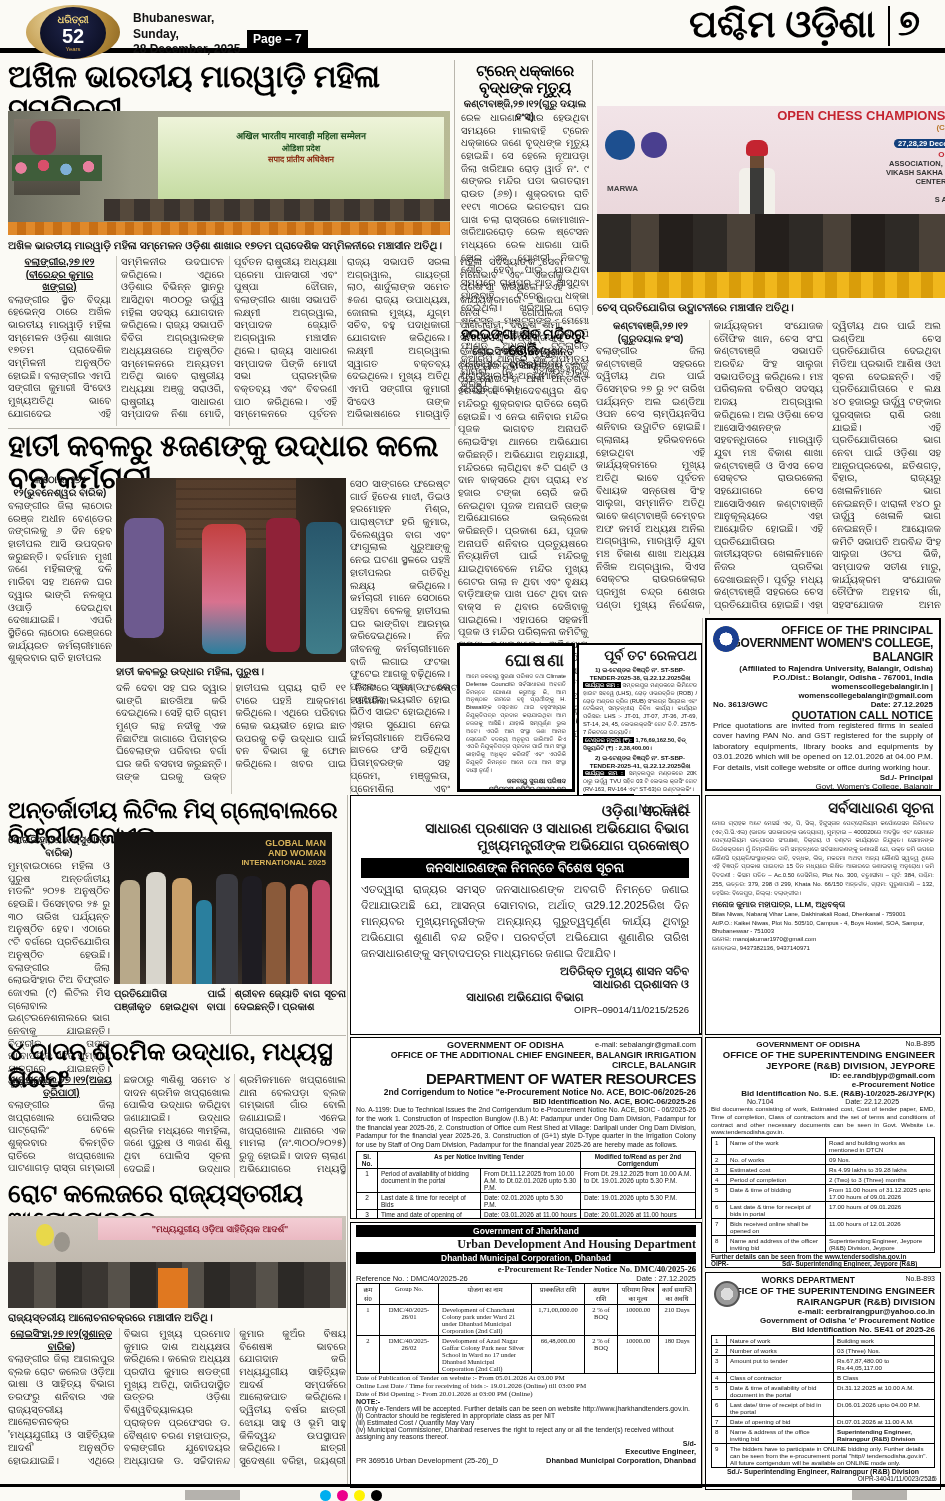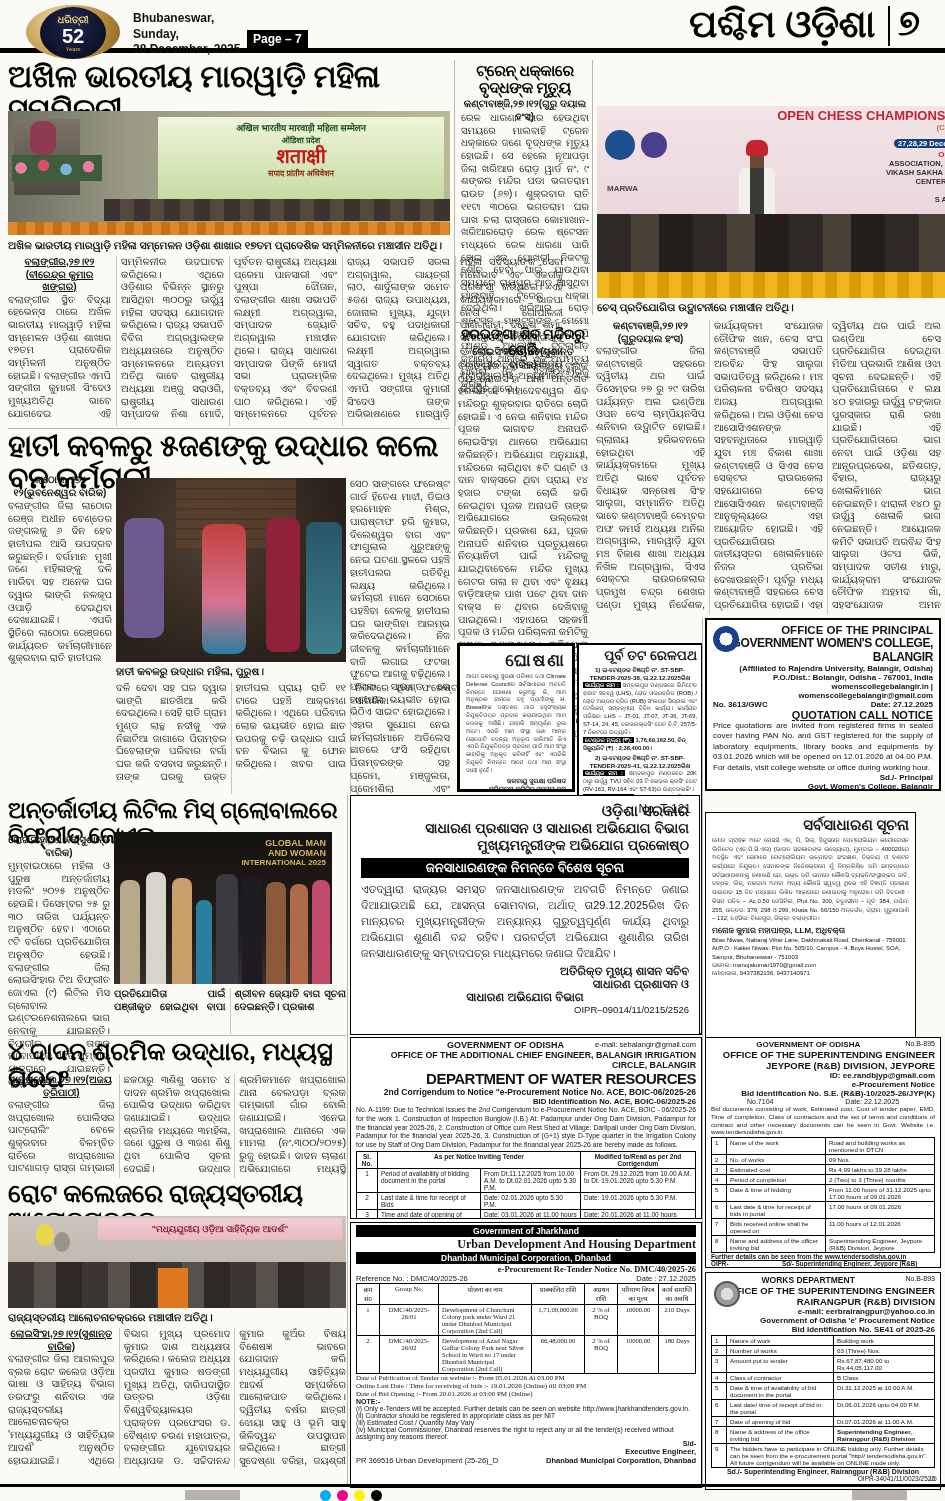--- a/index.html
+++ b/index.html
@@ -47,23 +47,22 @@
   <div class="abs hl" style="left:635px;top:4px;width:240px;font-size:38px;text-align:right;">ପଶ୍ଚିମ ଓଡ଼ିଶା</div>
   <div class="abs" style="left:888px;top:6px;width:2px;height:40px;background:#000;"></div>
   <div class="abs hl" style="left:898px;top:4px;font-size:36px;">୭</div>
 
   <div class="abs hl" style="left:8px;top:60px;width:442px;font-size:31px;">ଅଖିଳ ଭାରତୀୟ ମାରୱାଡ଼ି ମହିଳା ସମ୍ମିଳନୀ</div>
   <div class="abs photo" style="left:8px;top:111px;width:442px;height:124px;background:linear-gradient(90deg,#6f6f62,#9a9a86 28%,#b8ba95);">
     <div class="abs" style="left:6px;top:8px;width:66px;height:76px;background:linear-gradient(180deg,#7d7468,#4d4a40);"></div>
     <div class="abs" style="left:22px;top:10px;width:26px;height:34px;border-radius:10px;background:#8e3b52;"></div>
     <div class="abs" style="left:4px;top:44px;width:90px;height:26px;background:radial-gradient(circle 6px at 10% 50%,#e87f9e 90%,transparent),radial-gradient(circle 6px at 35% 40%,#d94f6b 90%,transparent),radial-gradient(circle 6px at 60% 55%,#7fb0d8 90%,transparent),radial-gradient(circle 6px at 85% 45%,#e87f9e 90%,transparent),#3f5d3a;"></div>
     <div class="abs" style="left:150px;top:6px;width:286px;height:88px;background:linear-gradient(180deg,#eef4da,#c2da9e);text-align:center;">
-      <div style="font-size:9px;font-weight:bold;color:#1c4d1e;margin-top:4px;">अखिल भारतीय मारवाड़ी महिला सम्मेलन</div>
+      <div style="font-size:9px;font-weight:bold;color:#1c4d1e;margin-top:12px;">अखिल भारतीय मारवाड़ी महिला सम्मेलन</div>
       <div style="font-size:8px;font-weight:bold;color:#1c4d1e;">ओडिशा प्रदेश</div>
-      <div style="font-size:20px;font-weight:bold;color:#c01818;line-height:1.1;">शताक्षी</div>
       <div style="font-size:8px;font-weight:bold;color:#8a2a10;">सपाद प्रांतीय अधिवेशन</div>
     </div>
     <div class="abs" style="left:96px;bottom:14px;right:0;height:22px;background:repeating-linear-gradient(90deg,#3a332e 0 16px,#55493c 16px 30px);"></div>
     <div class="abs" style="left:0;bottom:0;width:100%;height:13px;background:repeating-linear-gradient(90deg,#e0892a 0 9px,#c86f15 9px 18px);"></div>
   </div>
   <div class="abs caption" style="left:8px;top:239px;width:442px;">ଅଖିଳ ଭାରତୀୟ ମାରୱାଡ଼ି ମହିଳା ସମ୍ମେଳନ ଓଡ଼ିଶା ଶାଖାର ୧୭ତମ ପ୍ରାଦେଶିକ ସମ୍ମିଳନୀରେ ମଞ୍ଚାସୀନ ଅତିଥି।</div>
   <div class="abs body-txt cols4" style="left:8px;top:256px;width:442px;height:170px;">
     <div class="dl dl-u">ବଲାଙ୍ଗୀର,୨୭।୧୨ (ବୀରେନ୍ଦ୍ର କୁମାର ଖଙ୍ଗର)</div>
     <div>ବଲାଙ୍ଗୀର ସ୍ଥିତ ବିଦ୍ୟା ହେଭେନ୍ସ ଠାରେ ଅଖିଳ ଭାରତୀୟ ମାରୱାଡ଼ି ମହିଳା ସମ୍ମେଳନ ଓଡ଼ିଶା ଶାଖାର ୧୭ତମ ପ୍ରାଦେଶିକ ସମ୍ମିଳନୀ ଅନୁଷ୍ଠିତ ହୋଇଛି। ବଲାଙ୍ଗୀର ଏମପି ସଙ୍ଗୀତା କୁମାରୀ ସିଂଦେଓ ମୁଖ୍ୟଅତିଥି ଭାବେ ଯୋଗଦେଇ ଏହି ସମ୍ମିଳନୀର ଉଦଘାଟନ କରିଥିଲେ। ଏଥିରେ ଓଡ଼ିଶାର ବିଭିନ୍ନ ସ୍ଥାନରୁ ଆସିଥିବା ୩୦୦ରୁ ଊର୍ଦ୍ଧ୍ୱ ମହିଳା ସଦସ୍ୟ ଯୋଗଦାନ କରିଥିଲେ। ରାଜ୍ୟ ସଭାପତି ବିବିତା ଅଗ୍ରୱାଲଙ୍କ ଅଧ୍ୟକ୍ଷତାରେ ଅନୁଷ୍ଠିତ ସମ୍ମେଳନରେ ଅନ୍ୟତମ ଅତିଥି ଭାବେ ରାଷ୍ଟ୍ରୀୟ ଅଧ୍ୟକ୍ଷା ଅଞ୍ଜୁ ସରାଓଗି, ରାଷ୍ଟ୍ରୀୟ ସାଧାରଣ ସମ୍ପାଦକ ନିଶା ମୋଦି, ପୂର୍ବତନ ରାଷ୍ଟ୍ରୀୟ ଅଧ୍ୟକ୍ଷା ପ୍ରେମା ପାନସାରୀ ଏବଂ ପୁଷ୍ପା ଝୌତାନ, ବଲାଙ୍ଗୀର ଶାଖା ସଭାପତି ଲକ୍ଷ୍ମୀ ଅଗ୍ରୱାଲ, ସମ୍ପାଦକ ଜ୍ୟୋତି ଅଗ୍ରୱାଲ ମଞ୍ଚାସୀନ ଥିଲେ। ରାଜ୍ୟ ସାଧାରଣ ସମ୍ପାଦକ ପିଙ୍କି ମୋଦୀ ସଭା ପ୍ରାରମ୍ଭିକ ବକ୍ତବ୍ୟ ଏବଂ ବିବରଣୀ ପାଠ କରିଥିଲେ। ଏହି ସମ୍ମେଳନରେ ପୂର୍ବତନ ରାଜ୍ୟ ସଭାପତି ସରଳା ଅଗ୍ରୱାଲ, ଗାୟତ୍ରୀ ଲାଠ, ଶାର୍ଦୁଲାଙ୍କ ସମେତ ୫ଜଣ ରାଜ୍ୟ ଉପାଧ୍ୟକ୍ଷ, ଜୋନାଲ ମୁଖ୍ୟ, ଯୁଗ୍ମ ସଚିବ, ବହୁ ପଦାଧିକାରୀ ଯୋଗଦାନ କରିଥିଲେ। ଲକ୍ଷ୍ମୀ ଅଗ୍ରୱାଲ ସ୍ୱାଗତ ବକ୍ତବ୍ୟ ଦେଇଥିଲେ। ମୁଖ୍ୟ ଅତିଥି ଏମପି ସଙ୍ଗୀତା କୁମାରୀ ସିଂଦେଓ ତାଙ୍କ ଅଭିଭାଷଣରେ ମାରୱାଡ଼ି ମହିଳା ସଦସ୍ୟାଙ୍କ ସେବା ମନୋଭାବ ଏବଂ ଏକତାକୁ ପ୍ରଶଂସା କରିଥିଲେ। ଏହି କାର୍ଯ୍ୟକ୍ରମରେ ଭାଜପା ନେତା ଗୋପାଳଜୀ ପାଣିଗ୍ରାହୀ, ଦିନେଶ ଶର୍ମା, ସମାଜସେବୀ ବିଷ୍ଣୁପ୍ରସାଦ କେଡିଆ, ସତ୍ୟ ନାରାୟଣ ଅଗ୍ରୱାଲ, ସଞ୍ଜୟ ଅଗ୍ରୱାଲ ଓ ଅନ୍ୟମାନେ ଉପସ୍ଥିତ ଥିଲେ।</div>
   </div>
@@ -152,21 +151,21 @@
     <div class="c" style="font-size:8px;font-weight:bold;">(Affiliated to Rajendra University, Balangir, Odisha)</div>
     <div class="c" style="font-size:8px;font-weight:bold;">P.O./Dist.: Bolangir, Odisha - 767001, India</div>
     <div class="c" style="font-size:7.8px;font-weight:bold;">womenscollegebalangir.in | womenscollegebalangir@gmail.com</div>
     <div style="font-size:8px;font-weight:bold;display:flex;justify-content:space-between;">
         <span>No. 3613/GWC</span>
         <span>Date: 27.12.2025</span>
       </div>
     <div class="c" style="font-size:11px;font-weight:bold;text-decoration:underline;">QUOTATION CALL NOTICE</div>
     <div style="font-size:8px;line-height:1.3;text-align:justify;">Price quotations are invited from registered firms in sealed cover having PAN No. and GST registered for the supply of laboratory equipments, library books and equipments by 03.01.2026 which will be opened on 12.01.2026 at 04.00 P.M. For details, visit college website or office during working hour.</div>
     <div style="font-size:8px;font-weight:bold;text-align:right;">Sd./- Principal</div>
-    <div style="font-size:8px;font-weight:bold;text-align:right;">Govt. Women's College, Balangir</div>
+    <div style="font-size:8px;font-weight:normal;text-align:right;">Govt. Women's College, Balangir</div>
   </div>
 
   <div class="abs hl" style="left:8px;top:798px;width:338px;font-size:23px;">ଅନ୍ତର୍ଜାତୀୟ ଲିଟିଲ ମିସ୍ ଗ୍ଲୋବାଲରେ ବିଫ୍ରୀତ ଜୋଏଲ</div>
   <div class="abs dl" style="left:8px;top:834px;width:102px;">ଲୋଇସିଂହା,୨୭।୧୨(ସୁଶାନ୍ତ ବାରିକ)</div>
   <div class="abs body-txt" style="left:8px;top:860px;width:102px;height:172px;">ମୁମ୍ବାଇଠାରେ ମହିଳା ଓ ପୁରୁଷ ଅନ୍ତର୍ଜାତୀୟ ମଡଲିଂ ୨୦୨୫ ଅନୁଷ୍ଠିତ ହେଉଛି। ଡିସେମ୍ବର ୨୫ ରୁ ୩୦ ତାରିଖ ପର୍ଯ୍ୟନ୍ତ ଅନୁଷ୍ଠିତ ହେବ। ଏଠାରେ ୯ଟି ବର୍ଗରେ ପ୍ରତିଯୋଗିତା ଅନୁଷ୍ଠିତ ହେଉଛି। ବଲାଙ୍ଗୀର ଜିଲା ଲୋଇସିଂହାର ଟିଅ ବିଫ୍ରୀତ ଜୋଏଲ (୯) ଲିଟିଲ ମିସ ଗ୍ଲୋବାଲ ଇଣ୍ଟରନେଶନାଲରେ ଭାଗ ନେବାକୁ ଯାଇଛନ୍ତି। ବିଫ୍ରୀତ ତାଙ୍କ ମା'ବାପଙ୍କ ସହିତ ମୁମ୍ବାଇ ଯାତ୍ରାରେ ଯାଇଛନ୍ତି। ଶୁକ୍ରବାର</div>
   <div class="abs photo" style="left:114px;top:832px;width:218px;height:152px;background:linear-gradient(180deg,#141210 0%,#241f1a 70%,#38302a);">
     <div class="abs" style="right:6px;top:6px;text-align:right;color:#d8b35a;font-weight:bold;">
       <div style="font-size:9px;">GLOBAL MAN</div>
       <div style="font-size:9px;">AND WOMAN</div>
       <div style="font-size:8px;">INTERNATIONAL 2025</div>
@@ -192,21 +191,21 @@
     <div class="c" style="font-size:14px;font-weight:bold;">ସାଧାରଣ ପ୍ରଶାସନ ଓ ସାଧାରଣ ଅଭିଯୋଗ ବିଭାଗ</div>
     <div class="c" style="font-size:14px;font-weight:bold;">ମୁଖ୍ୟମନ୍ତ୍ରୀଙ୍କ ଅଭିଯୋଗ ପ୍ରକୋଷ୍ଠ</div>
     <div class="blackbar" style="font-size:13px;margin:4px 0;">ଜନସାଧାରଣଙ୍କ ନିମନ୍ତେ ବିଶେଷ ସୂଚନା</div>
     <div style="font-size:11px;line-height:1.45;text-align:justify;">ଏତଦ୍ୱାରା ରାଜ୍ୟର ସମସ୍ତ ଜନସାଧାରଣଙ୍କ ଅବଗତି ନିମନ୍ତେ ଜଣାଇ ଦିଆଯାଉଅଛି ଯେ, ଆସନ୍ତା ସୋମବାର, ଅର୍ଥାତ୍ ତା29.12.2025ରିଖ ଦିନ ମାନ୍ୟବର ମୁଖ୍ୟମନ୍ତ୍ରୀଙ୍କ ଅନ୍ୟାନ୍ୟ ଗୁରୁତ୍ୱପୂର୍ଣ୍ଣ କାର୍ଯ୍ୟ ଥିବାରୁ ଅଭିଯୋଗ ଶୁଣାଣି ବନ୍ଦ ରହିବ। ପରବର୍ତ୍ତୀ ଅଭିଯୋଗ ଶୁଣାଣିର ତାରିଖ ଜନସାଧାରଣଙ୍କୁ ସମ୍ବାଦପତ୍ର ମାଧ୍ୟମରେ ଜଣାଇ ଦିଆଯିବ।</div>
     <div style="font-size:11.5px;font-weight:bold;text-align:right;margin-top:3px;">ଅତିରିକ୍ତ ମୁଖ୍ୟ ଶାସନ ସଚିବ</div>
     <div style="font-size:11.5px;font-weight:bold;text-align:right;">ସାଧାରଣ ପ୍ରଶାସନ ଓ</div>
     <div style="font-size:11.5px;font-weight:bold;text-align:center;">ସାଧାରଣ ଅଭିଯୋଗ ବିଭାଗ</div>
     <div style="font-size:9.5px;text-align:right;">OIPR–09014/11/0215/2526</div>
   </div>
 
-  <div class="abs nbox" style="left:705px;top:795px;width:211px;height:240px;border-width:1.5px;padding:4px 6px;margin-top:17px;">
+  <div class="abs nbox" style="left:705px;top:795px;width:236px;height:240px;border-width:1.5px;padding:4px 6px;">
     <div class="c" style="font-size:15px;font-weight:bold;font-family:'Liberation Serif',serif;">ସର୍ବସାଧାରଣ ସୂଚନା</div>
     <div style="font-size:6px;line-height:1.45;text-align:justify;margin-top:2px;">ମୋର ଗ୍ରାହକ ଅଟେ ମେସର୍ସ ଏଚ୍, ପି, ସିଲ୍, ହିନ୍ଦୁସ୍ତାନ ପେଟ୍ରୋଲିୟମ କର୍ପୋରେସନ ଲିମିଟେଡ (ଏଚ୍.ପି.ସି.ଏଲ) (ଭାରତ ସରକାରଙ୍କ ଉଦ୍ୟୋଗ), ମୁମ୍ବାଇ – 400020ରେ ଅବସ୍ଥିତ ଏବଂ ସେମାନେ ପେଟ୍ରୋଲିୟମ ଉତ୍ପାଦର ସଂରକ୍ଷଣ, ବିକ୍ରୟ ଓ ବଣ୍ଟନ କାର୍ଯ୍ୟରେ ନିଯୁକ୍ତ। ସେମାନଙ୍କ ନିର୍ଦ୍ଦେଶକ୍ରମେ ମୁଁ ନିମ୍ନଲିଖିତ ଜମି ସମ୍ବନ୍ଧରେ ସର୍ବସାଧାରଣଙ୍କୁ ଜଣାଉଛି ଯେ, ଉକ୍ତ ଜମି ଉପରେ କୌଣସି ବ୍ୟକ୍ତି/ସଂସ୍ଥାଙ୍କର ଦାବି, ବନ୍ଧକ, ଲିଜ୍, ମକଦ୍ଦମା ଅଥବା ଅନ୍ୟ କୌଣସି ସ୍ୱତ୍ୱ ଥିଲେ ଏହି ବିଜ୍ଞପ୍ତି ପ୍ରକାଶ ପାଇବାର 15 ଦିନ ମଧ୍ୟରେ ଲିଖିତ ଆକାରରେ ଜଣାଇବାକୁ ଅନୁରୋଧ। ଜମି ବିବରଣୀ : କିସମ ପତିତ – Ac.0.50 ଡେସିମିଲ, Plot No. 300, ଚତୁଃସୀମା – ପୂର୍ବ: 384, ପଶ୍ଚିମ: 255, ଉତ୍ତର: 379, 298 ଓ 299, Khata No. 66/150 ଅନ୍ତର୍ଗତ, ଗ୍ରାମ: ପୁରୁଣାପାଣି – 132, ତହସିଲ: ବିଜେପୁର, ଜିଲ୍ଲା: ବଲାଙ୍ଗୀର।</div>
     <div style="font-size:8px;font-weight:bold;margin-top:3px;">ମନୋଜ କୁମାର ମହାପାତ୍ର, LLM, ଅଧିବକ୍ତା</div>
     <div class="prew" style="font-size:6px;line-height:1.4;">Bilas Niwas, Nabaraj Vihar Lane, Dakhinakali Road, Dhenkanal - 759001
 At/P.O.: Kaikei Niwas, Plot No. 505/10, Campus - 4, Boys Hostel, SOA, Sampur, Bhubaneswar - 751003
 ଇମେଲ: manojakumar1970@gmail.com
 ମୋବାଇଲ, 9437382136, 9437140971</div>
   </div>
 
   <div class="abs hl" style="left:8px;top:1038px;width:338px;font-size:25px;">୪ ଦାଦନ ଶ୍ରମିକ ଉଦ୍ଧାର, ମଧ୍ୟସ୍ଥ ଗିରଫ</div>

